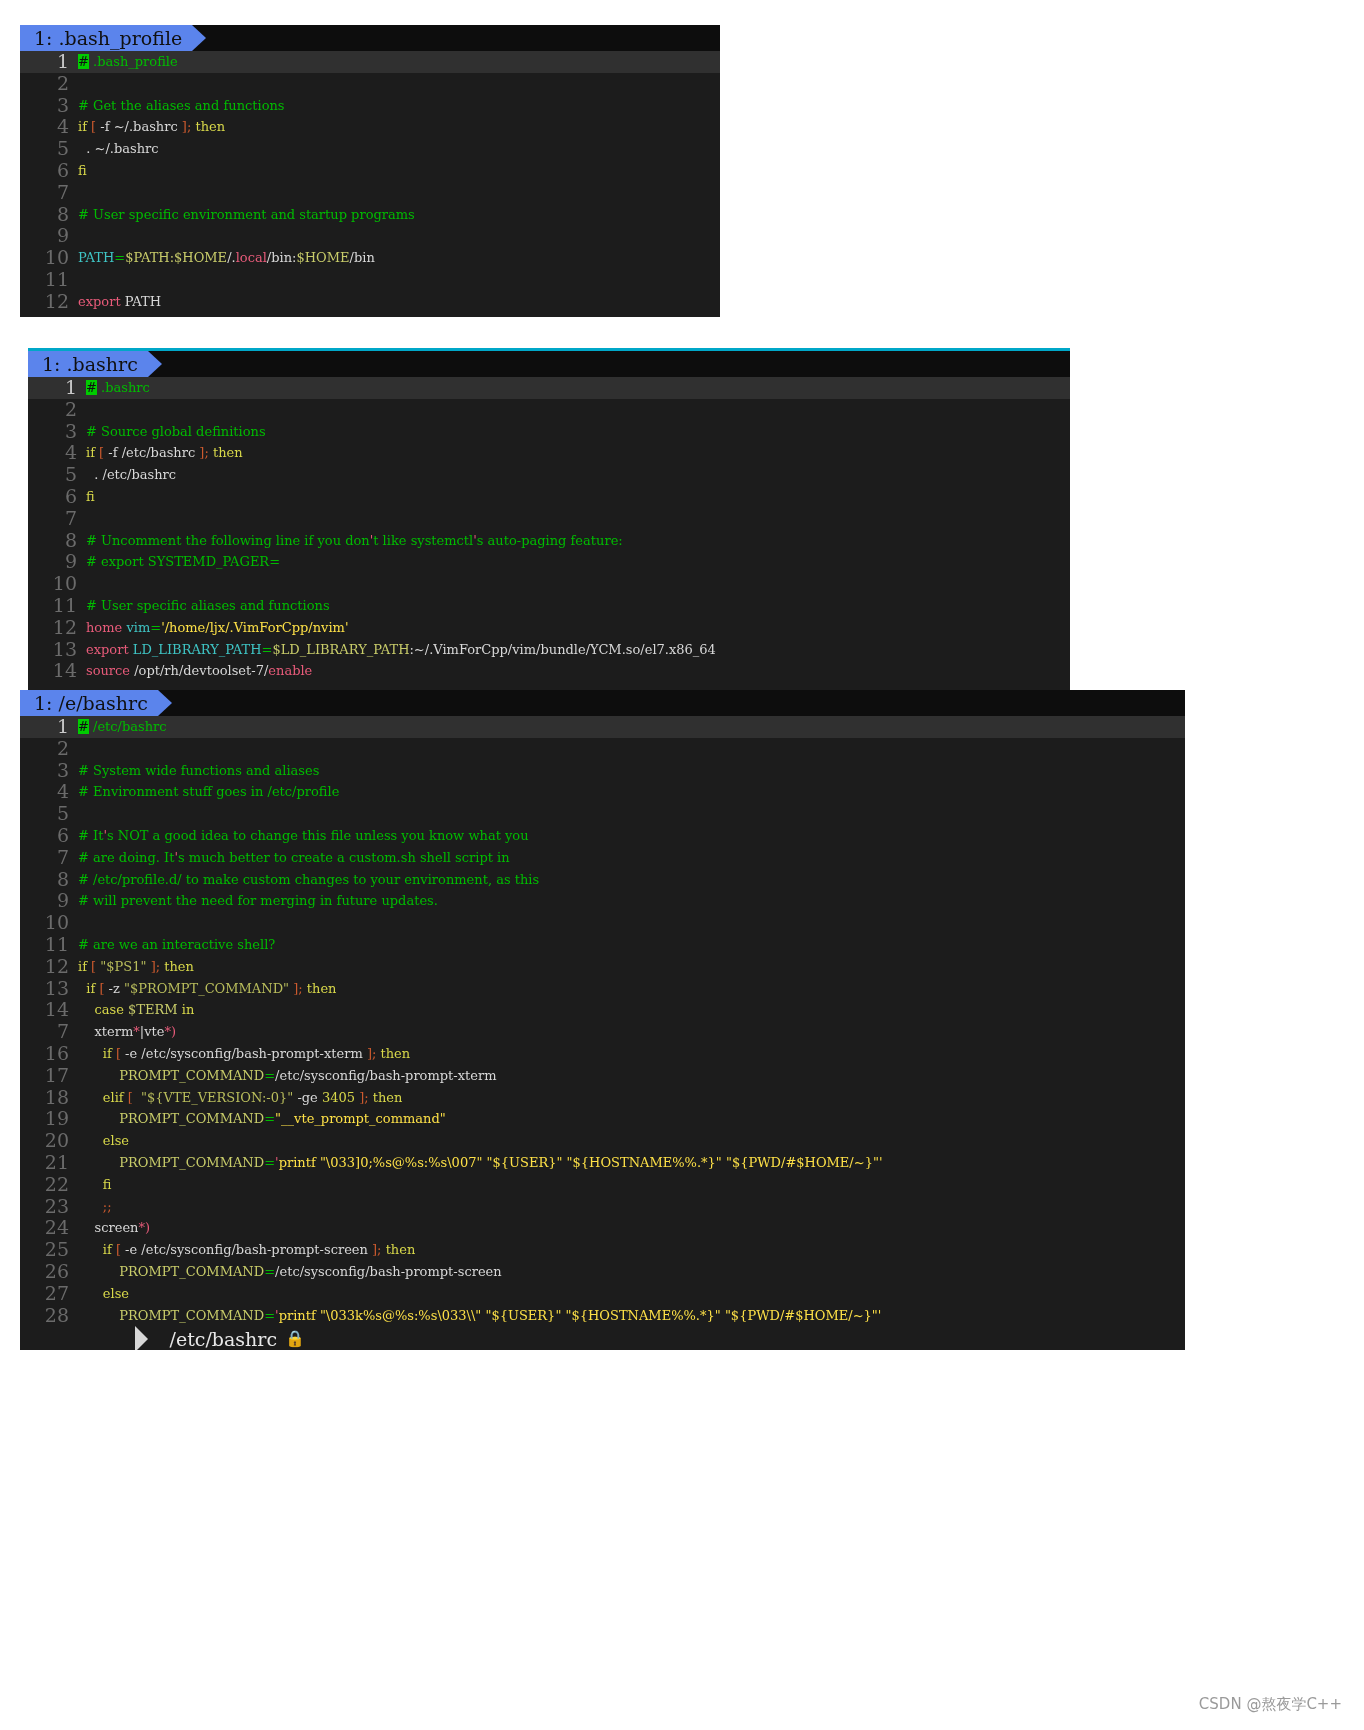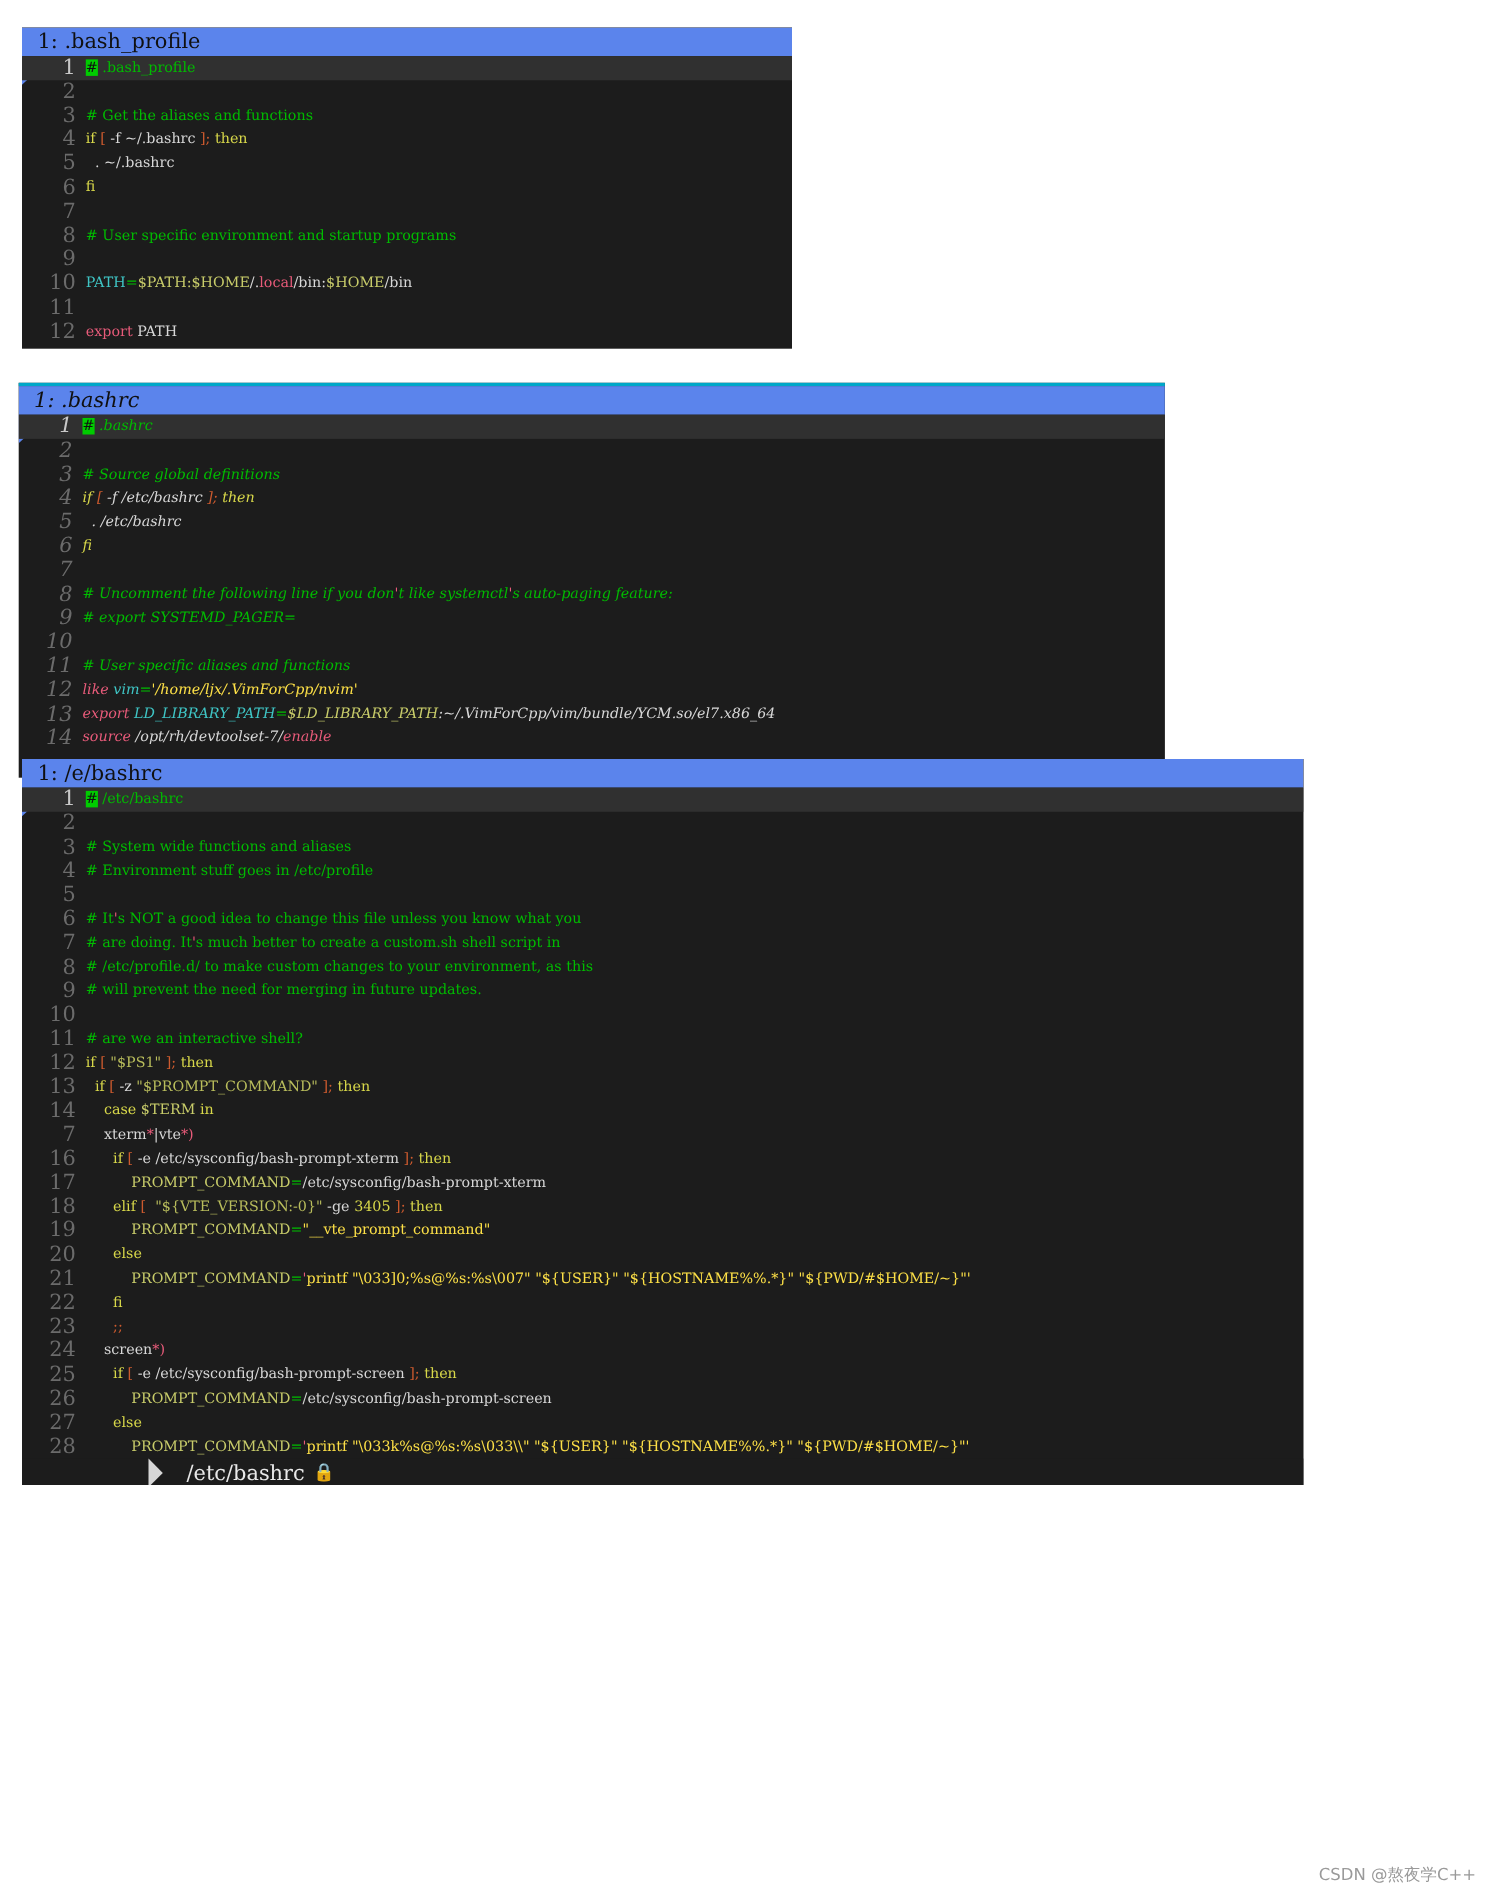--- a/index.html
+++ b/index.html
@@ -23,21 +23,20 @@
   }
   .panel.topline{border-top:3px solid #00a7c8;}
 
   
   .tabline{
     position:relative;
     height:26px;
     background:#0d0d0d;
     display:flex;
     align-items:stretch;
-    flex-direction:column;
   }
   .tab{
     display:flex;align-items:center;
     background:#5b84ec;
     color:#101010;
     padding:0 10px 0 14px;
     font-size:19px;
     line-height:26px;
     white-space:pre;
   }
@@ -143,41 +142,41 @@
         <div class="row"><div class="ln">7</div><div class="code"></div></div>
         <div class="row"><div class="ln">8</div><div class="code"><span class="c-comment"># User specific environment and startup programs</span></div></div>
         <div class="row"><div class="ln">9</div><div class="code"></div></div>
         <div class="row"><div class="ln">10</div><div class="code"><span class="c-ident">PATH</span><span class="c-op">=</span><span class="c-var">$PATH:$HOME</span><span class="c-plain">/.</span><span class="c-const">local</span><span class="c-plain">/bin:</span><span class="c-var">$HOME</span><span class="c-plain">/bin</span></div></div>
         <div class="row"><div class="ln">11</div><div class="code"></div></div>
         <div class="row"><div class="ln">12</div><div class="code"><span class="c-const">export</span><span class="c-plain"> PATH</span></div></div>
         <div class="row"><div class="ln tilde" style="text-align: left; padding-left: 6px;">~</div></div>
       </div>
   </div>
 
-  <div class="panel topline" id="panel1" style="left:17px;top:348px;width:1042px;height:359px;font-style:italic;">
+  <div class="panel topline" id="panel1" style="left:28px;top:348px;width:1042px;height:359px;">
     <div class="tabline">
       <div class="tab">
         <span>1: .bashrc</span>
       </div>
       <div class="tab-arrow"></div>
       <div class="tabfill"></div>
     </div>
     <div class="buf" id="buf1">
         <div class="row cursorline"><div class="ln cur">1</div><div class="code"><span class="hl-hash">#</span><span class="c-comment"> .bashrc</span></div></div>
         <div class="row"><div class="ln">2</div><div class="code"></div></div>
         <div class="row"><div class="ln">3</div><div class="code"><span class="c-comment"># Source global definitions</span></div></div>
         <div class="row"><div class="ln">4</div><div class="code"><span class="c-keyword">if </span><span class="c-delim">[</span><span class="c-plain"> -f /etc/bashrc </span><span class="c-delim">]</span><span class="c-delim">;</span><span class="c-keyword"> then</span></div></div>
         <div class="row"><div class="ln">5</div><div class="code"><span class="c-plain">  . /etc/bashrc</span></div></div>
         <div class="row"><div class="ln">6</div><div class="code"><span class="c-keyword">fi</span></div></div>
         <div class="row"><div class="ln">7</div><div class="code"></div></div>
         <div class="row"><div class="ln">8</div><div class="code"><span class="c-comment"># Uncomment the following line if you don</span><span class="c-red">'</span><span class="c-comment">t like systemctl</span><span class="c-red">'</span><span class="c-comment">s auto-paging feature:</span></div></div>
         <div class="row"><div class="ln">9</div><div class="code"><span class="c-comment"># export SYSTEMD_PAGER=</span></div></div>
         <div class="row"><div class="ln">10</div><div class="code"></div></div>
         <div class="row"><div class="ln">11</div><div class="code"><span class="c-comment"># User specific aliases and functions</span></div></div>
-        <div class="row"><div class="ln">12</div><div class="code"><span class="c-const">like</span><span class="c-plain"> </span><span class="c-ident">vim</span><span class="c-op">=</span><span class="c-str2">'/home/ljx/.VimForCpp/nvim'</span></div></div>
+        <div class="row"><div class="ln">12</div><div class="code"><span class="c-const">home</span><span class="c-plain"> </span><span class="c-ident">vim</span><span class="c-op">=</span><span class="c-str2">'/home/ljx/.VimForCpp/nvim'</span></div></div>
         <div class="row"><div class="ln">13</div><div class="code"><span class="c-const">export</span><span class="c-plain"> </span><span class="c-ident">LD_LIBRARY_PATH</span><span class="c-op">=</span><span class="c-var">$LD_LIBRARY_PATH</span><span class="c-plain">:~/.VimForCpp/vim/bundle/YCM.so/el7.x86_64</span></div></div>
         <div class="row"><div class="ln">14</div><div class="code"><span class="c-const">source</span><span class="c-plain"> /opt/rh/devtoolset-7/</span><span class="c-const">enable</span></div></div>
         <div class="row"><div class="ln tilde" style="text-align: left; padding-left: 6px;">~</div></div>
       </div>
   </div>
 
   <div class="panel" id="panel2" style="left:20px;top:690px;width:1165px;height:660px;">
     <div class="tabline">
       <div class="tab">
         <span>1: /e/bashrc</span>

